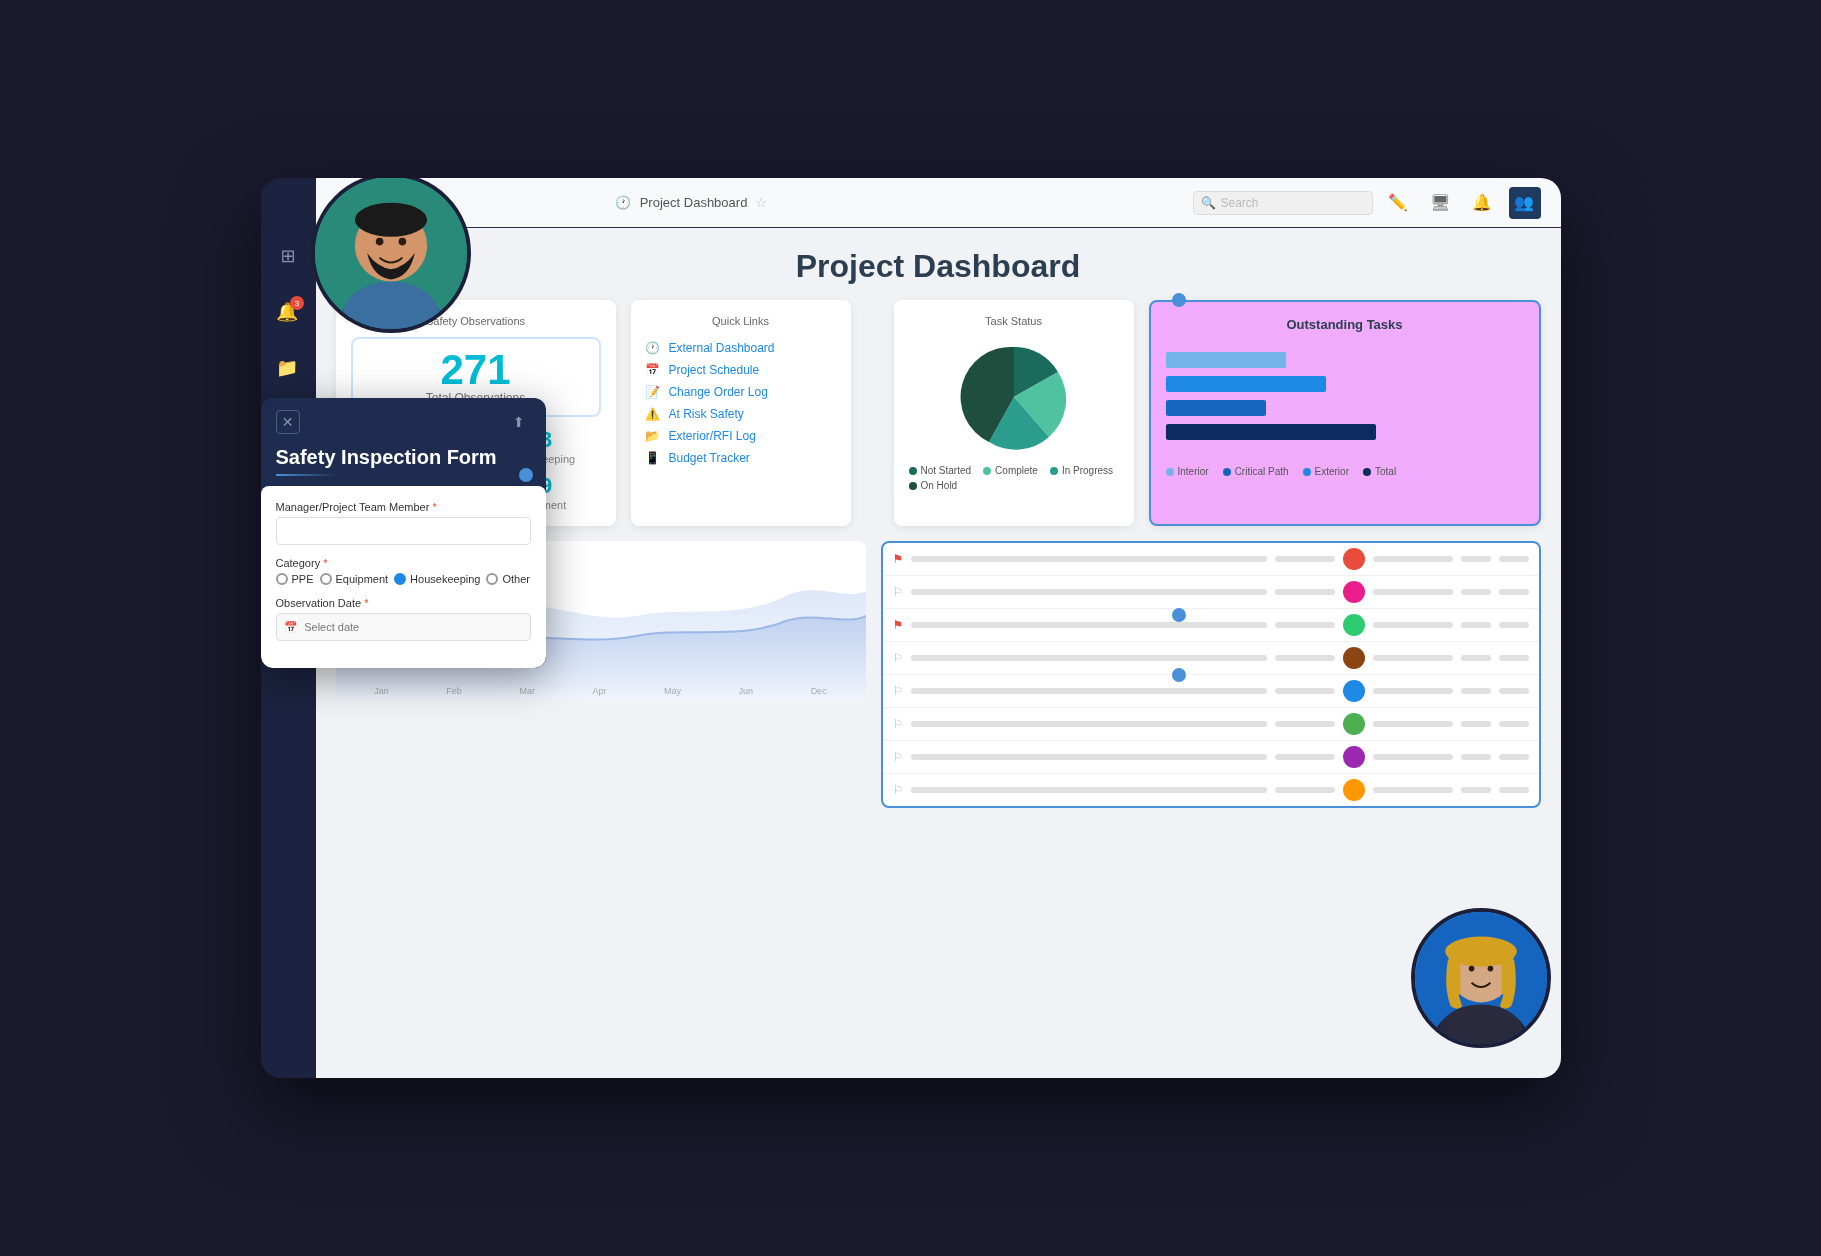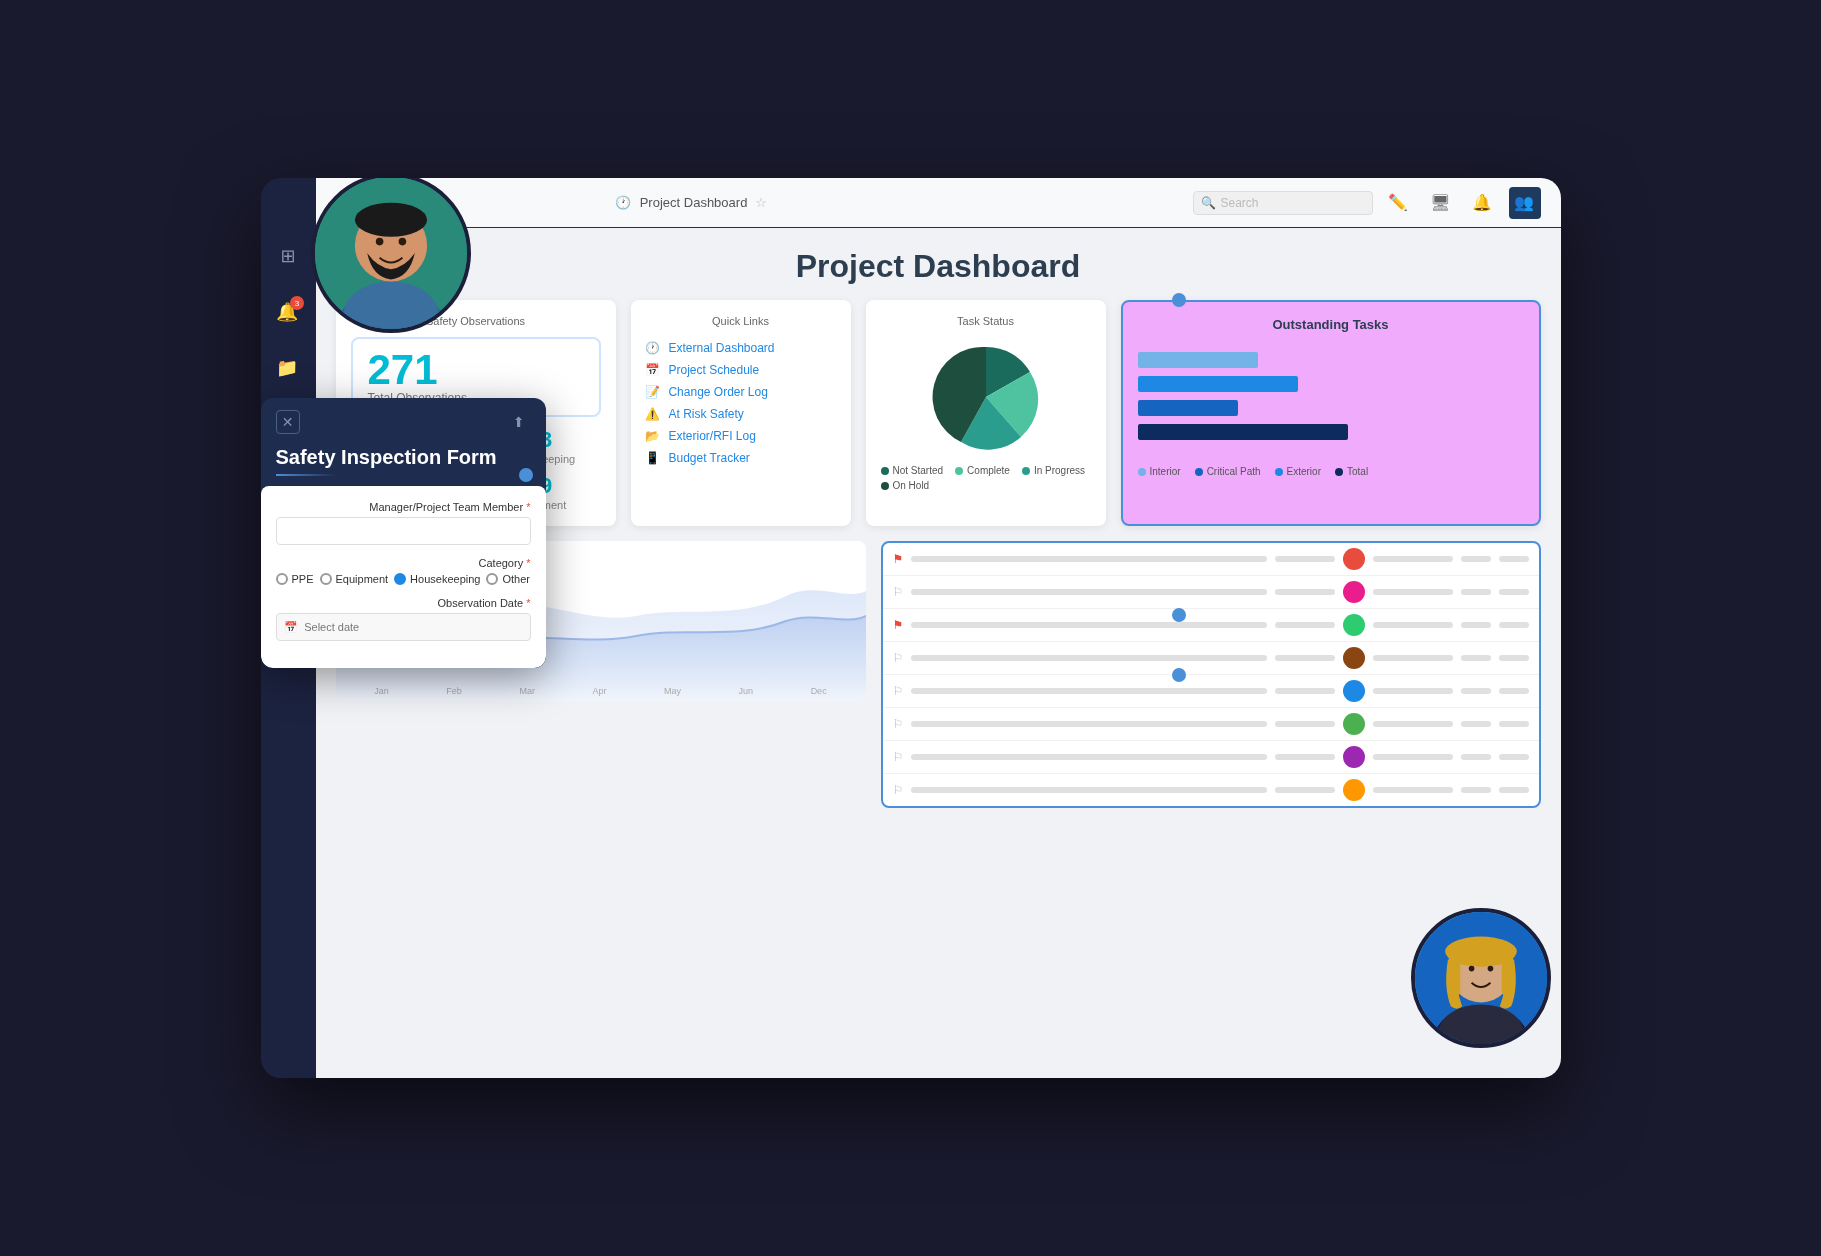--- a/index.html
+++ b/index.html
@@ -145,21 +145,21 @@
 
     
     .safety-card {
       flex: 0 0 280px;
     }
 
     .obs-main {
       border: 2px solid #cce4ff;
       border-radius: 8px;
       padding: 10px 15px;
-      text-align: left;
+      text-align: center;
       margin-bottom: 10px;
     }
 
     .obs-main-number {
       font-size: 42px;
       font-weight: 700;
       color: #00bcd4;
       line-height: 1;
     }
 
@@ -200,20 +200,21 @@
       gap: 8px;
       padding: 4px 0;
       font-size: 12px;
       color: #1e88e5;
       cursor: pointer;
     }
 
     
     .task-status-card {
       flex: 0 0 240px;
+      margin-left: 28px;
     }
 
     .pie-container {
       display: flex;
       justify-content: center;
       margin-bottom: 8px;
     }
 
     .pie-legend {
       display: flex;
@@ -365,21 +366,20 @@
 
     .form-field {
       margin-bottom: 12px;
     }
 
     .form-label {
       font-size: 11px;
       font-weight: 500;
       color: #333;
       margin-bottom: 4px;
-      text-align: right;
     }
 
     .required {
       color: #e74c3c;
     }
 
     .form-input {
       width: 100%;
       border: 1px solid #ddd;
       border-radius: 4px;

